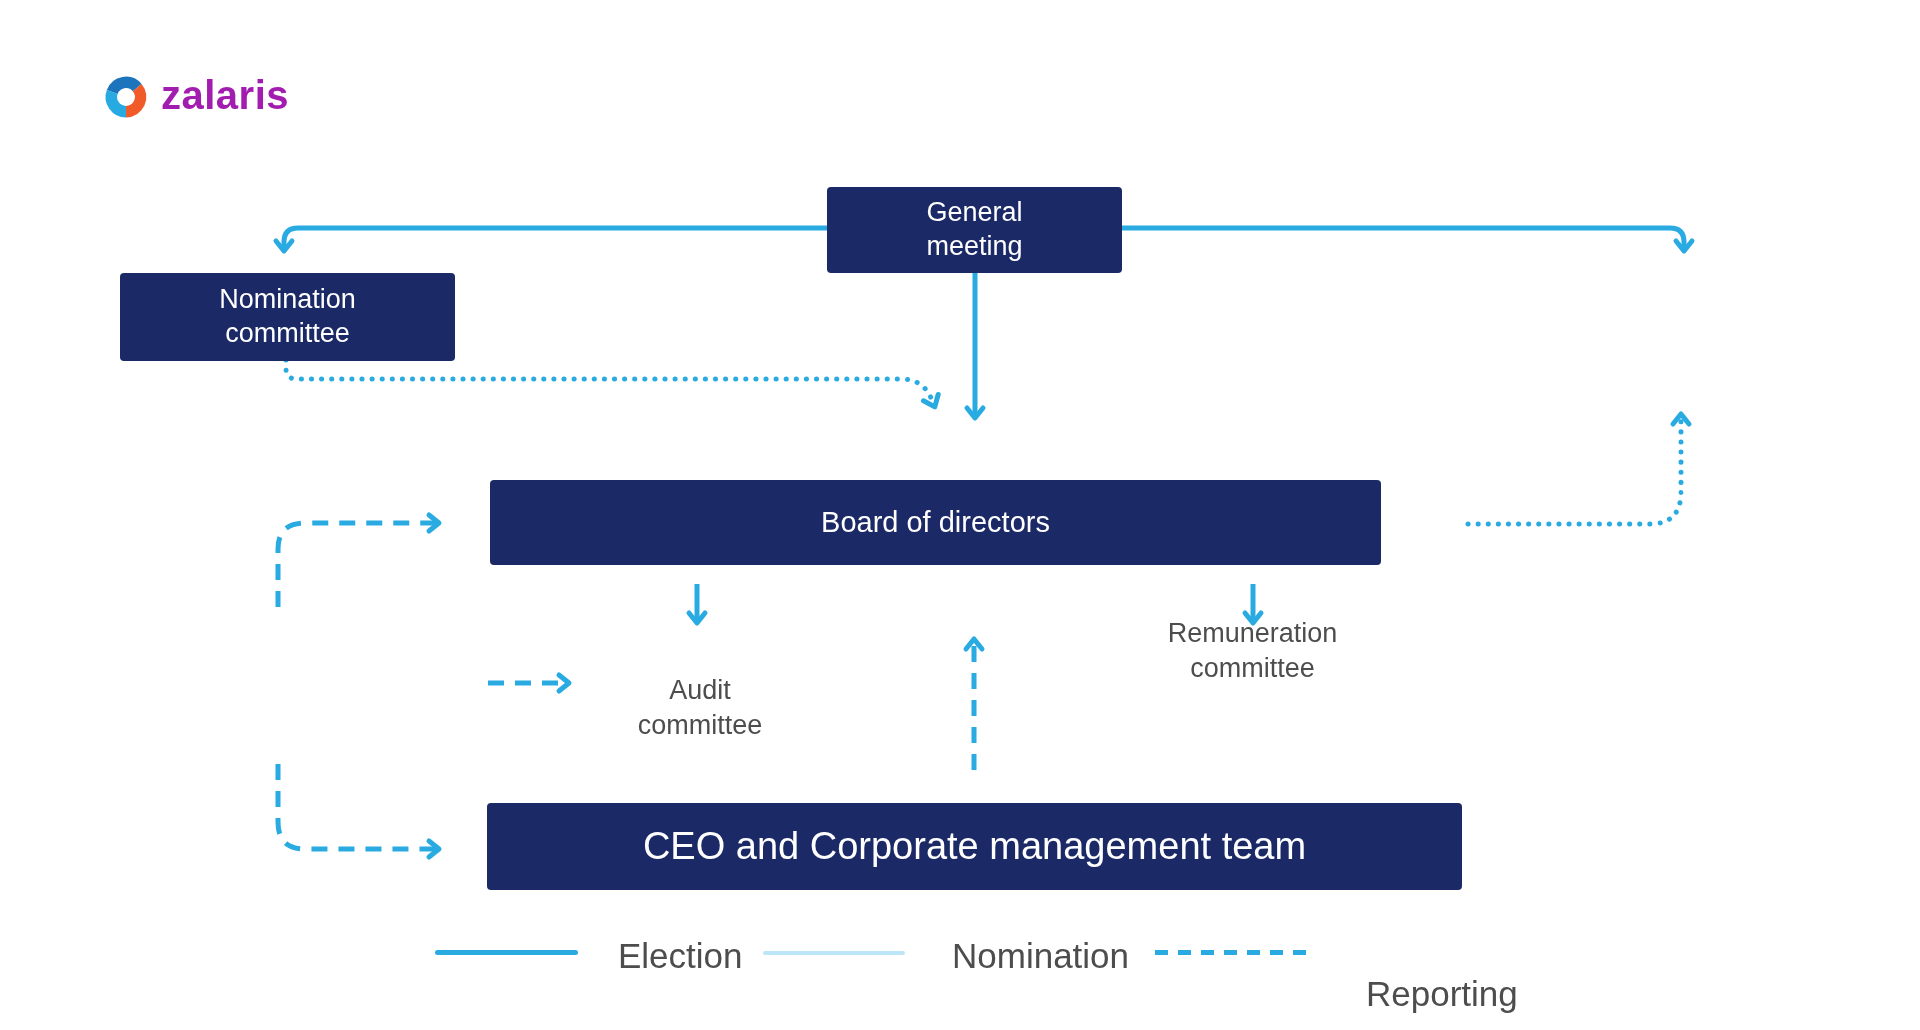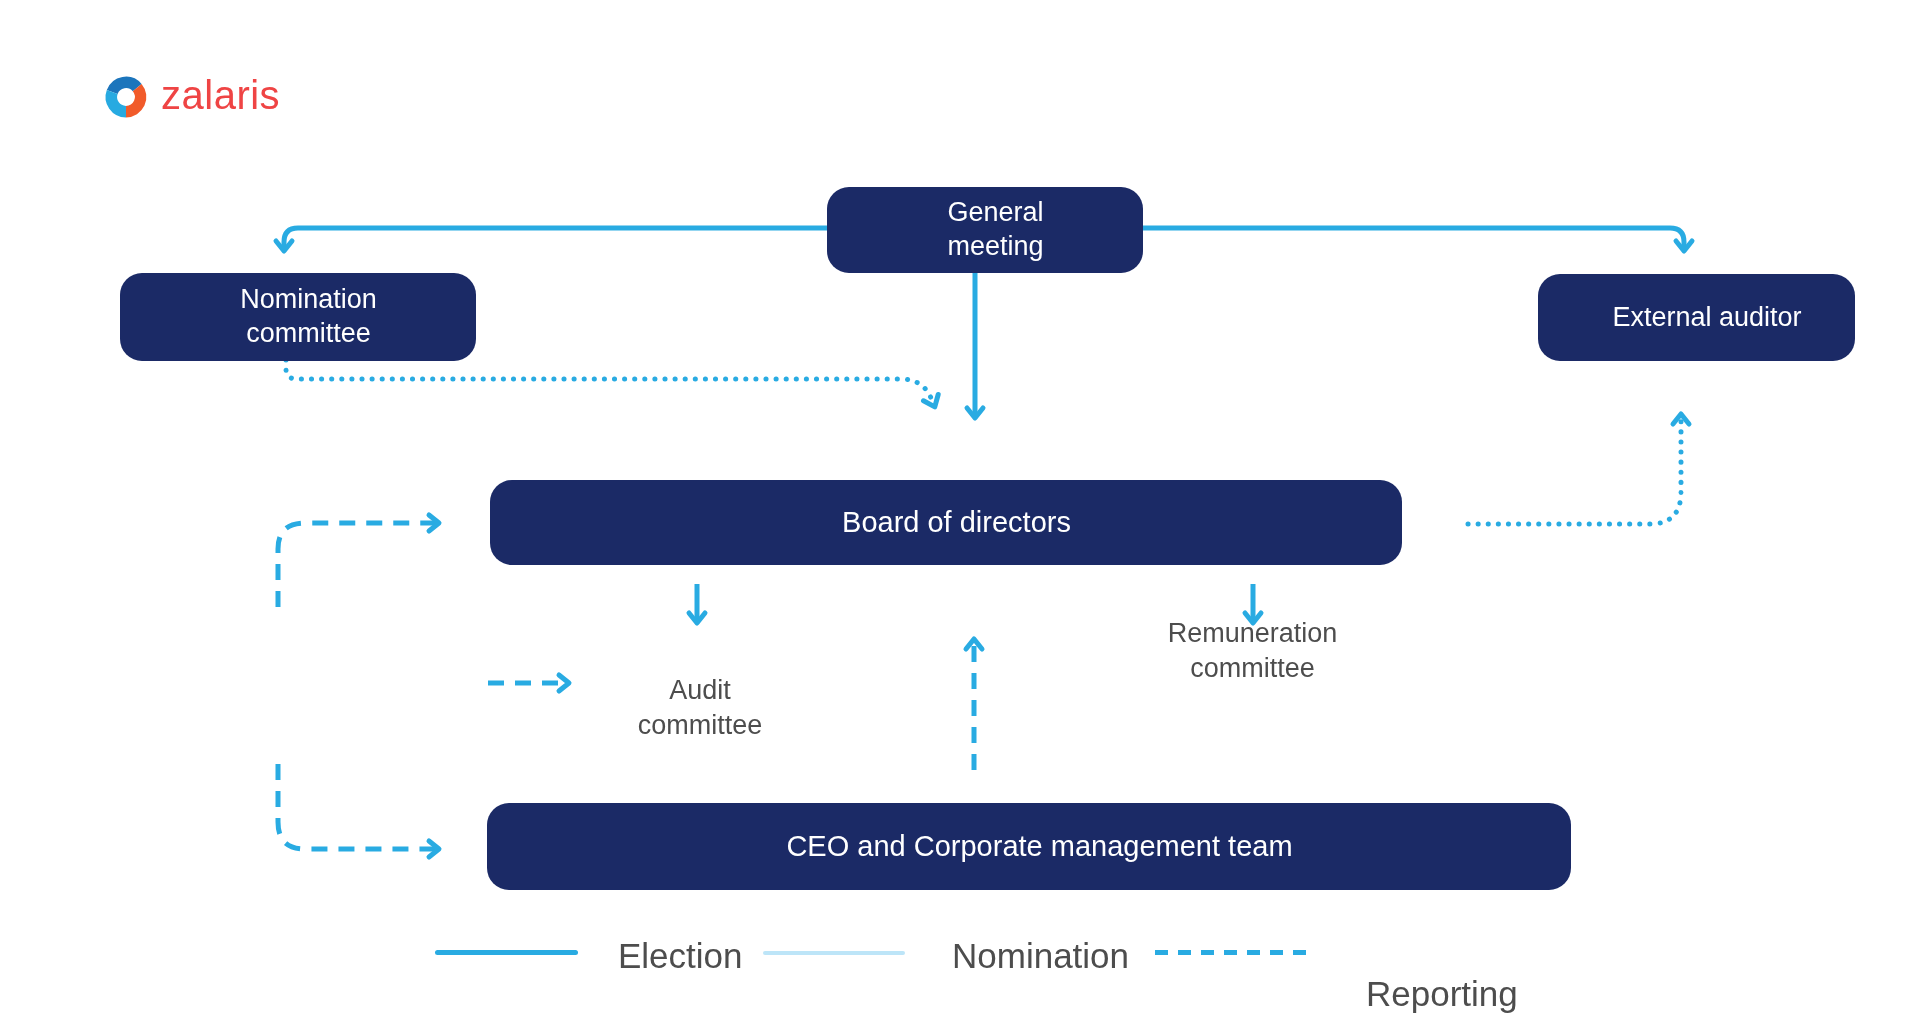--- a/index.html
+++ b/index.html
@@ -2,38 +2,38 @@
 <html><head>
 <meta charset="utf-8">
 <style>
   html,body{margin:0;padding:0;background:#ffffff;}
   .canvas{
     position:relative;width:1920px;height:1030px;background:#ffffff;overflow:hidden;
     font-family:"Liberation Sans", sans-serif;
   }
   
   .logo{position:absolute;left:103px;top:74px;display:flex;align-items:center;gap:12px;}
-  .logo-text{font-size:40px;font-weight:400;color:#ef4444;letter-spacing:.5px;line-height:1;padding-bottom:4px;}
+  .logo-text{font-size:40px;font-weight:700;color:#a21caf;letter-spacing:.5px;line-height:1;padding-bottom:4px;}
   
   svg.connectors{position:absolute;left:0;top:0;z-index:1;}
   .solid {stroke:#29ABE2;stroke-width:5;fill:none;}
   .dotted{stroke:#29ABE2;stroke-width:5;fill:none;stroke-dasharray:0.1 10;stroke-linecap:round;}
   .dashed{stroke:#29ABE2;stroke-width:5;fill:none;stroke-dasharray:16 11;}
   
   .node{
-    position:absolute;z-index:2;background:#1B2A66;color:#FFFFFF;border-radius:22px;
+    position:absolute;z-index:2;background:#1B2A66;color:#FFFFFF;border-radius:4px;
     display:flex;align-items:center;justify-content:center;text-align:center;
-    font-size:27px;line-height:1.25;white-space:pre-line;padding-left:21px;
+    font-size:27px;line-height:1.25;white-space:pre-line;
   }
   #node-general     {left:827px; top:187px; width:295px; height:86px;}
   #node-nomination  {left:120px; top:273px; width:335px; height:88px;}
   #node-external    {left:1538px;top:274px; width:296px; height:87px;}
   #node-board       {left:490px; top:480px; width:891px; height:85px; font-size:29px;}
   #node-risk        {left:90px;  top:612px; width:395px; height:151px;font-size:25px;}
-  #node-ceo         {left:487px; top:803px; width:1063px; height:87px; font-size:29px;}
+  #node-ceo         {left:487px; top:803px; width:975px; height:87px; font-size:38px;}
   
   .text-label{
     position:absolute;z-index:2;color:#4D4D4D;font-size:27px;line-height:1.3;
     text-align:center;white-space:pre-line;
   }
   #label-audit        {left:590px; top:673px; width:220px;}
   #label-remuneration {left:1090px;top:616px; width:325px;}
   
   .legend-label{position:absolute;z-index:2;color:#4D4D4D;font-size:35px;line-height:1;}
   .legend-swatch{position:absolute;z-index:2;}
@@ -75,21 +75,20 @@
     <path class="dashed" d="M278 607 L278 549 Q278 523 305 523 L437 523" marker-end="url(#arrowhead)"></path>
     <path class="dashed" d="M488 683 L567 683" marker-end="url(#arrowhead)"></path>
     <path class="dashed" d="M278 764 L278 822 Q278 849 305 849 L437 849" marker-end="url(#arrowhead)"></path>
     <path class="dashed" d="M974 770 L974 641" marker-end="url(#arrowhead)"></path>
   </svg>
 
   <div class="node" id="node-general">General
 meeting</div>
   <div class="node" id="node-nomination">Nomination
 committee</div>
-  <div class="node" id="node-external">External auditor</div>
   <div class="node" id="node-board">Board of directors</div>
   <div class="node" id="node-ceo">CEO and Corporate management team</div>
 
   <div class="text-label" id="label-audit">Audit
 committee</div>
   <div class="text-label" id="label-remuneration">Remuneration
 committee</div>
 
   <div class="legend-swatch" id="legend-election-line"></div>
   <div class="legend-label" id="legend-election-label">Election</div>

